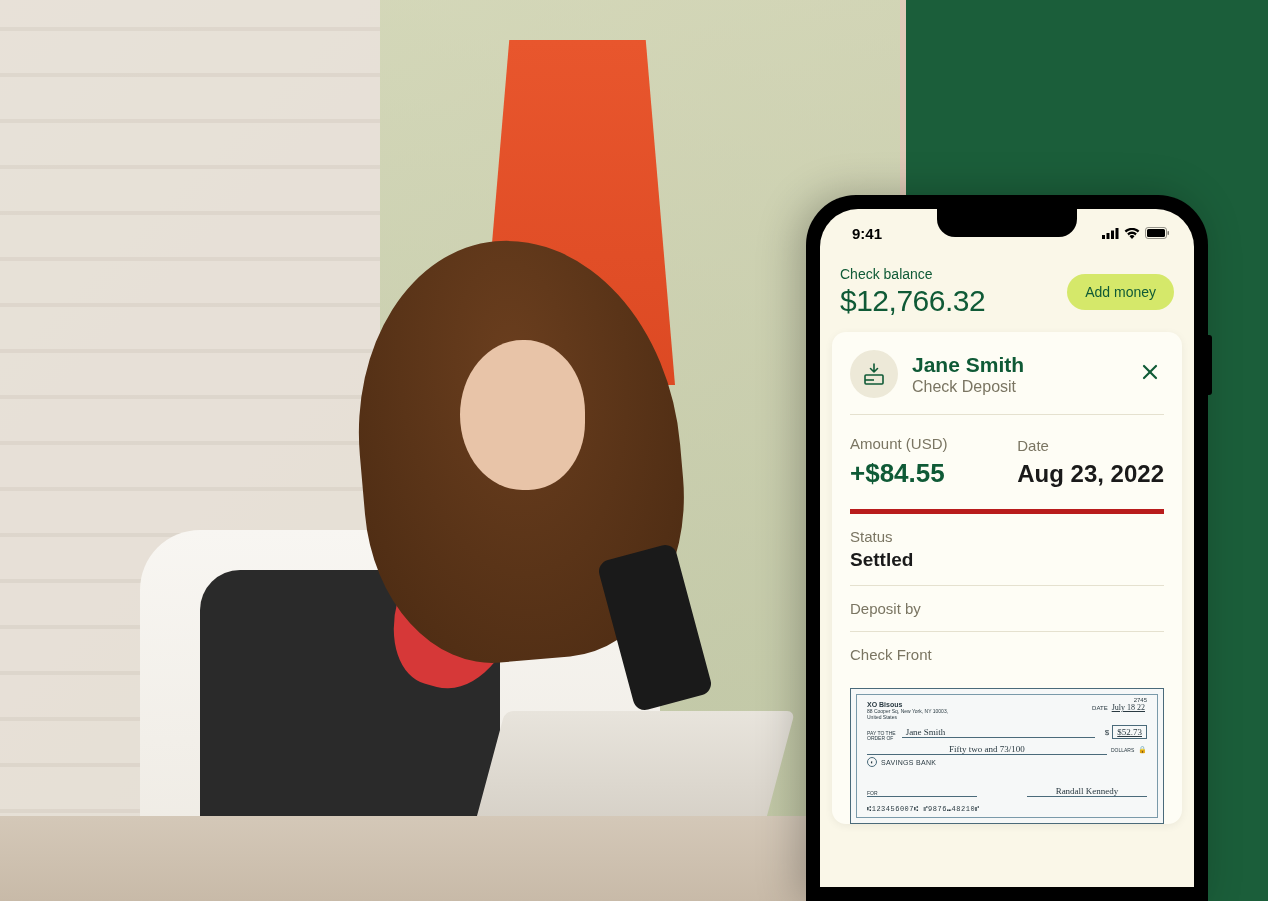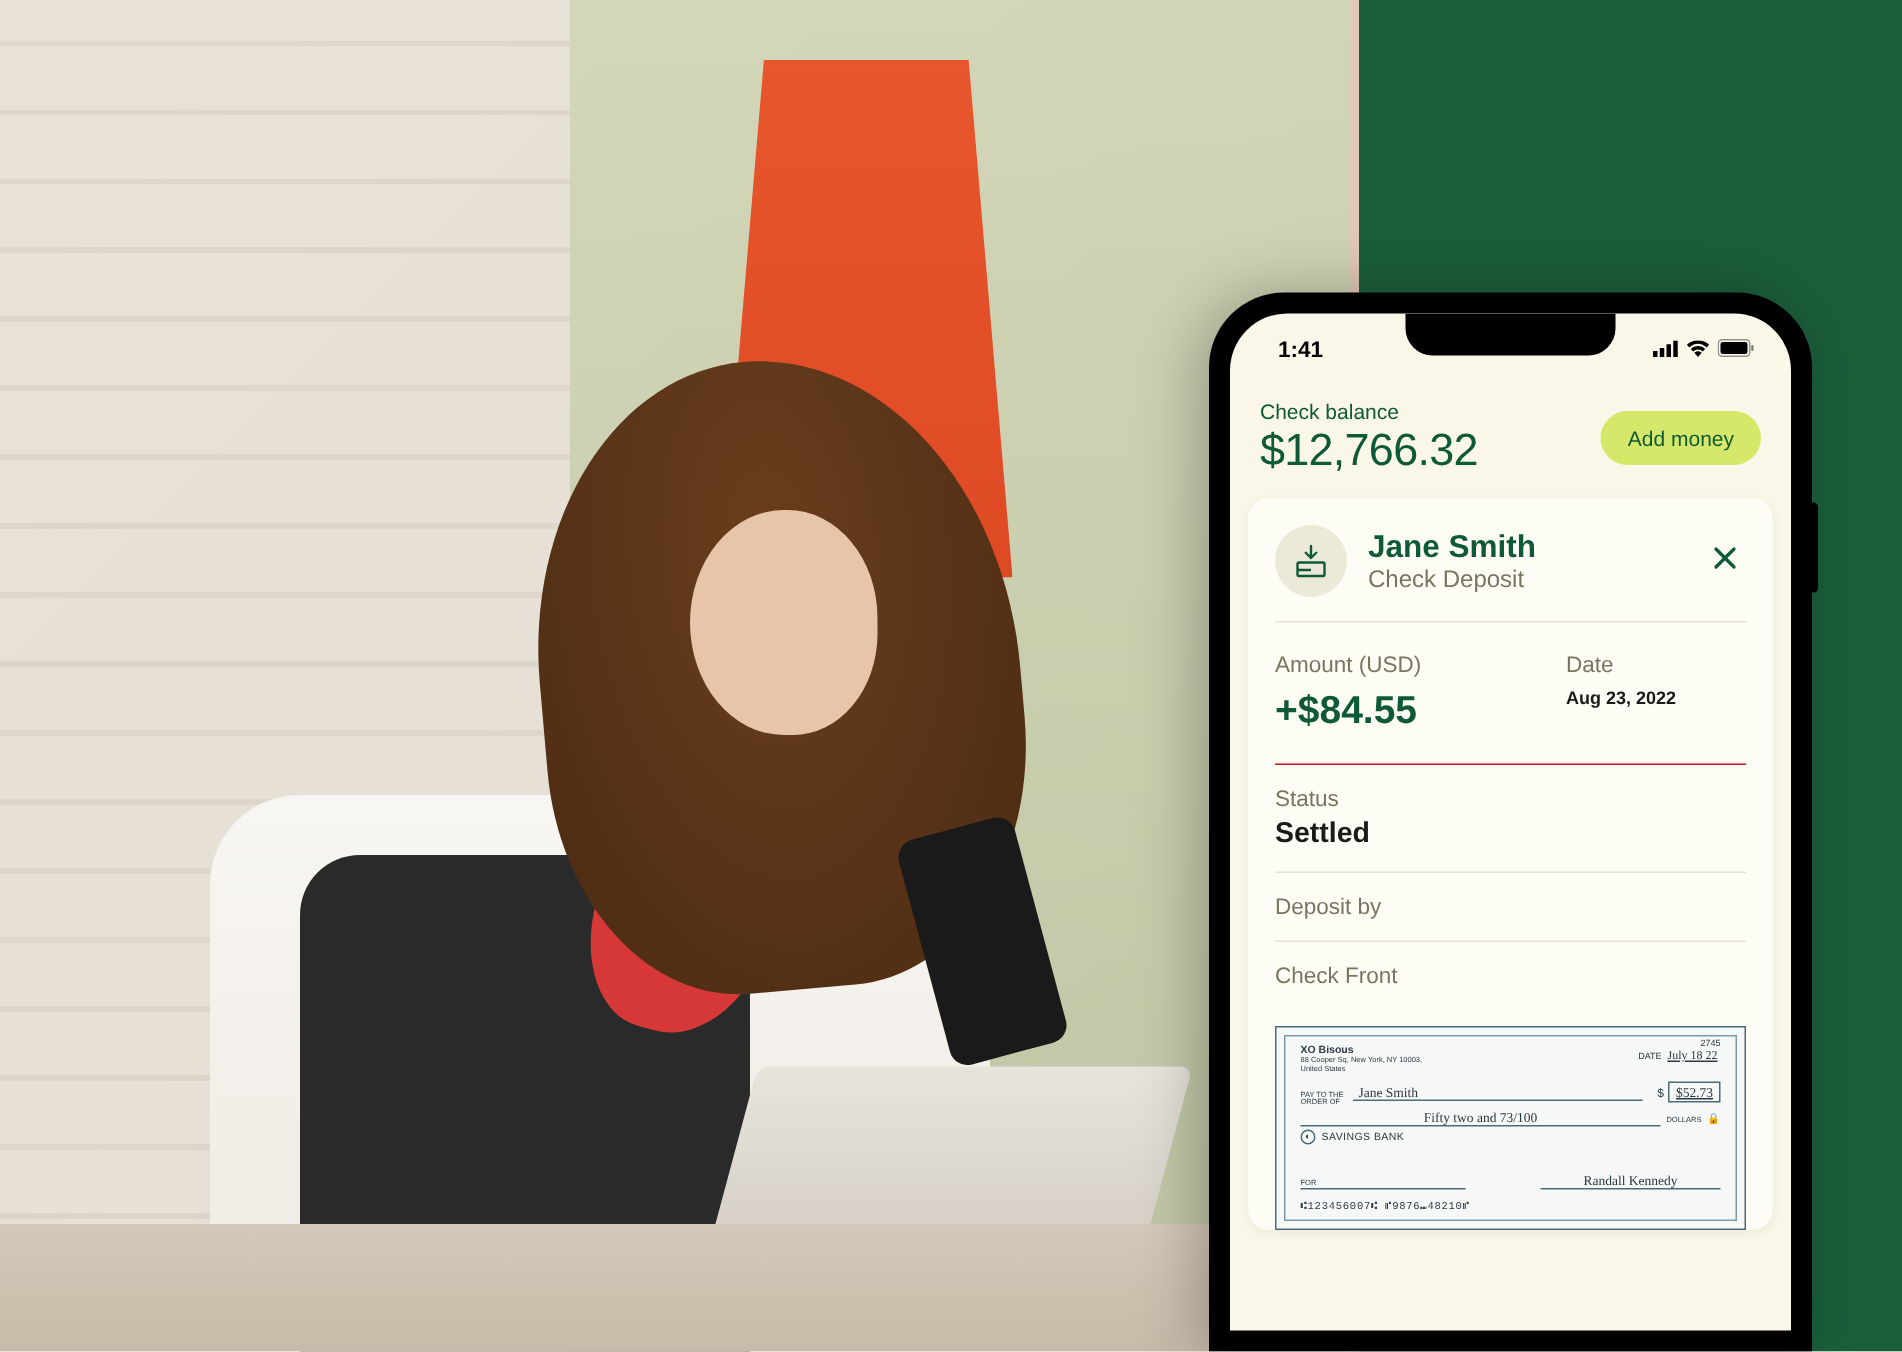--- a/index.html
+++ b/index.html
@@ -278,27 +278,28 @@
       display: flex;
       align-items: center;
       justify-content: center;
       cursor: pointer;
       color: #0f5a36;
     }
     .row {
       display: flex;
       gap: 36px;
       padding: 20px 0;
-      border-bottom: 1px solid #b91c1c;
+      border-bottom: 5px solid #b91c1c;
+      align-items: center;
     }
     .field { flex: 1; display: flex; flex-direction: column; gap: 6px; }
     .field.right { flex: 0 0 auto; align-items: flex-start; min-width: 120px; }
     .field-label { font-size: 15px; color: #7a7562; }
     .field-amount { font-size: 26px; font-weight: 600; color: #0f5a36; }
-    .field-date { font-size: 12px; font-weight: 600; color: #1a1a1a; }
+    .field-date { font-size: 24px; font-weight: 600; color: #1a1a1a; }
     .single-field {
       padding: 14px 0;
       border-bottom: 1px solid #e5e1cf;
       display: flex;
       flex-direction: column;
       gap: 4px;
     }
     .single-value { font-size: 19px; font-weight: 600; color: #1a1a1a; }
 
     .check-section { padding: 14px 0 0 0; }
@@ -360,21 +361,21 @@
     <div class="scene-table"></div>
   </div>
   <div class="green-panel"></div>
 </div>
 
 <div class="phone">
   <div class="phone-screen">
     <div class="notch"></div>
 
     <div class="status-bar">
-      <span>1:41</span>
+      <span>9:41</span>
       <div class="status-icons">
         <span>
           <svg width="17" height="11" viewBox="0 0 17 11">
               <rect x="0" y="7" width="3" height="4" fill="#000"></rect>
               <rect x="4.5" y="5" width="3" height="6" fill="#000"></rect>
               <rect x="9" y="2.5" width="3" height="8.5" fill="#000"></rect>
               <rect x="13.5" y="0" width="3" height="11" fill="#000"></rect>
             </svg>
         </span>
         <span>

